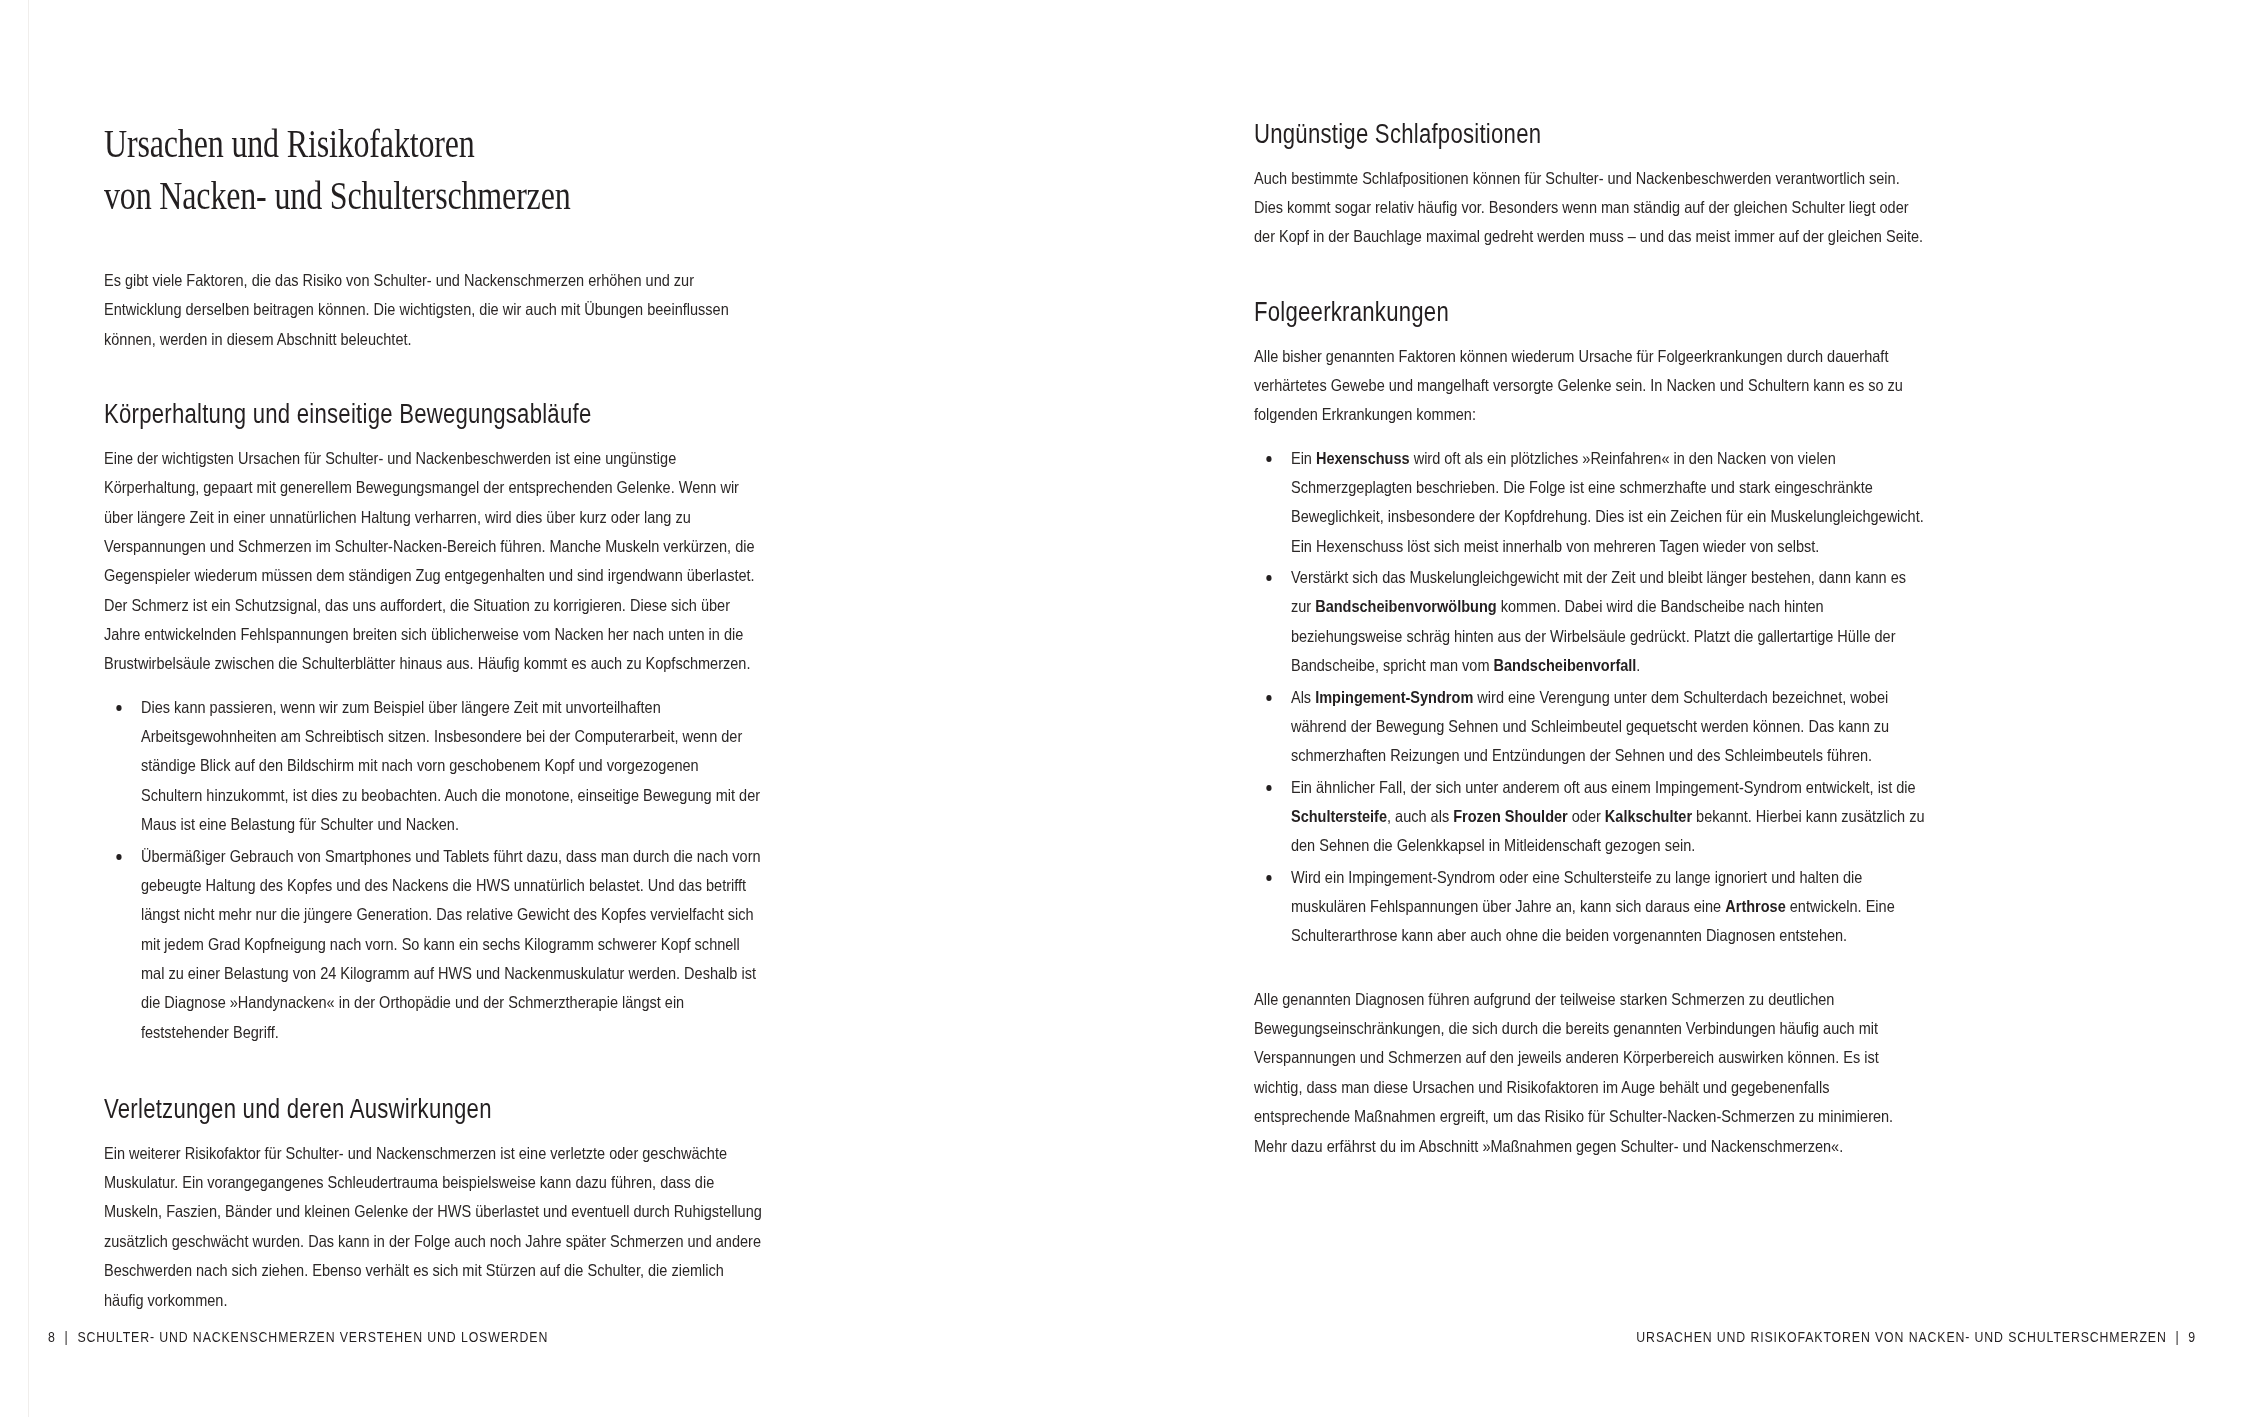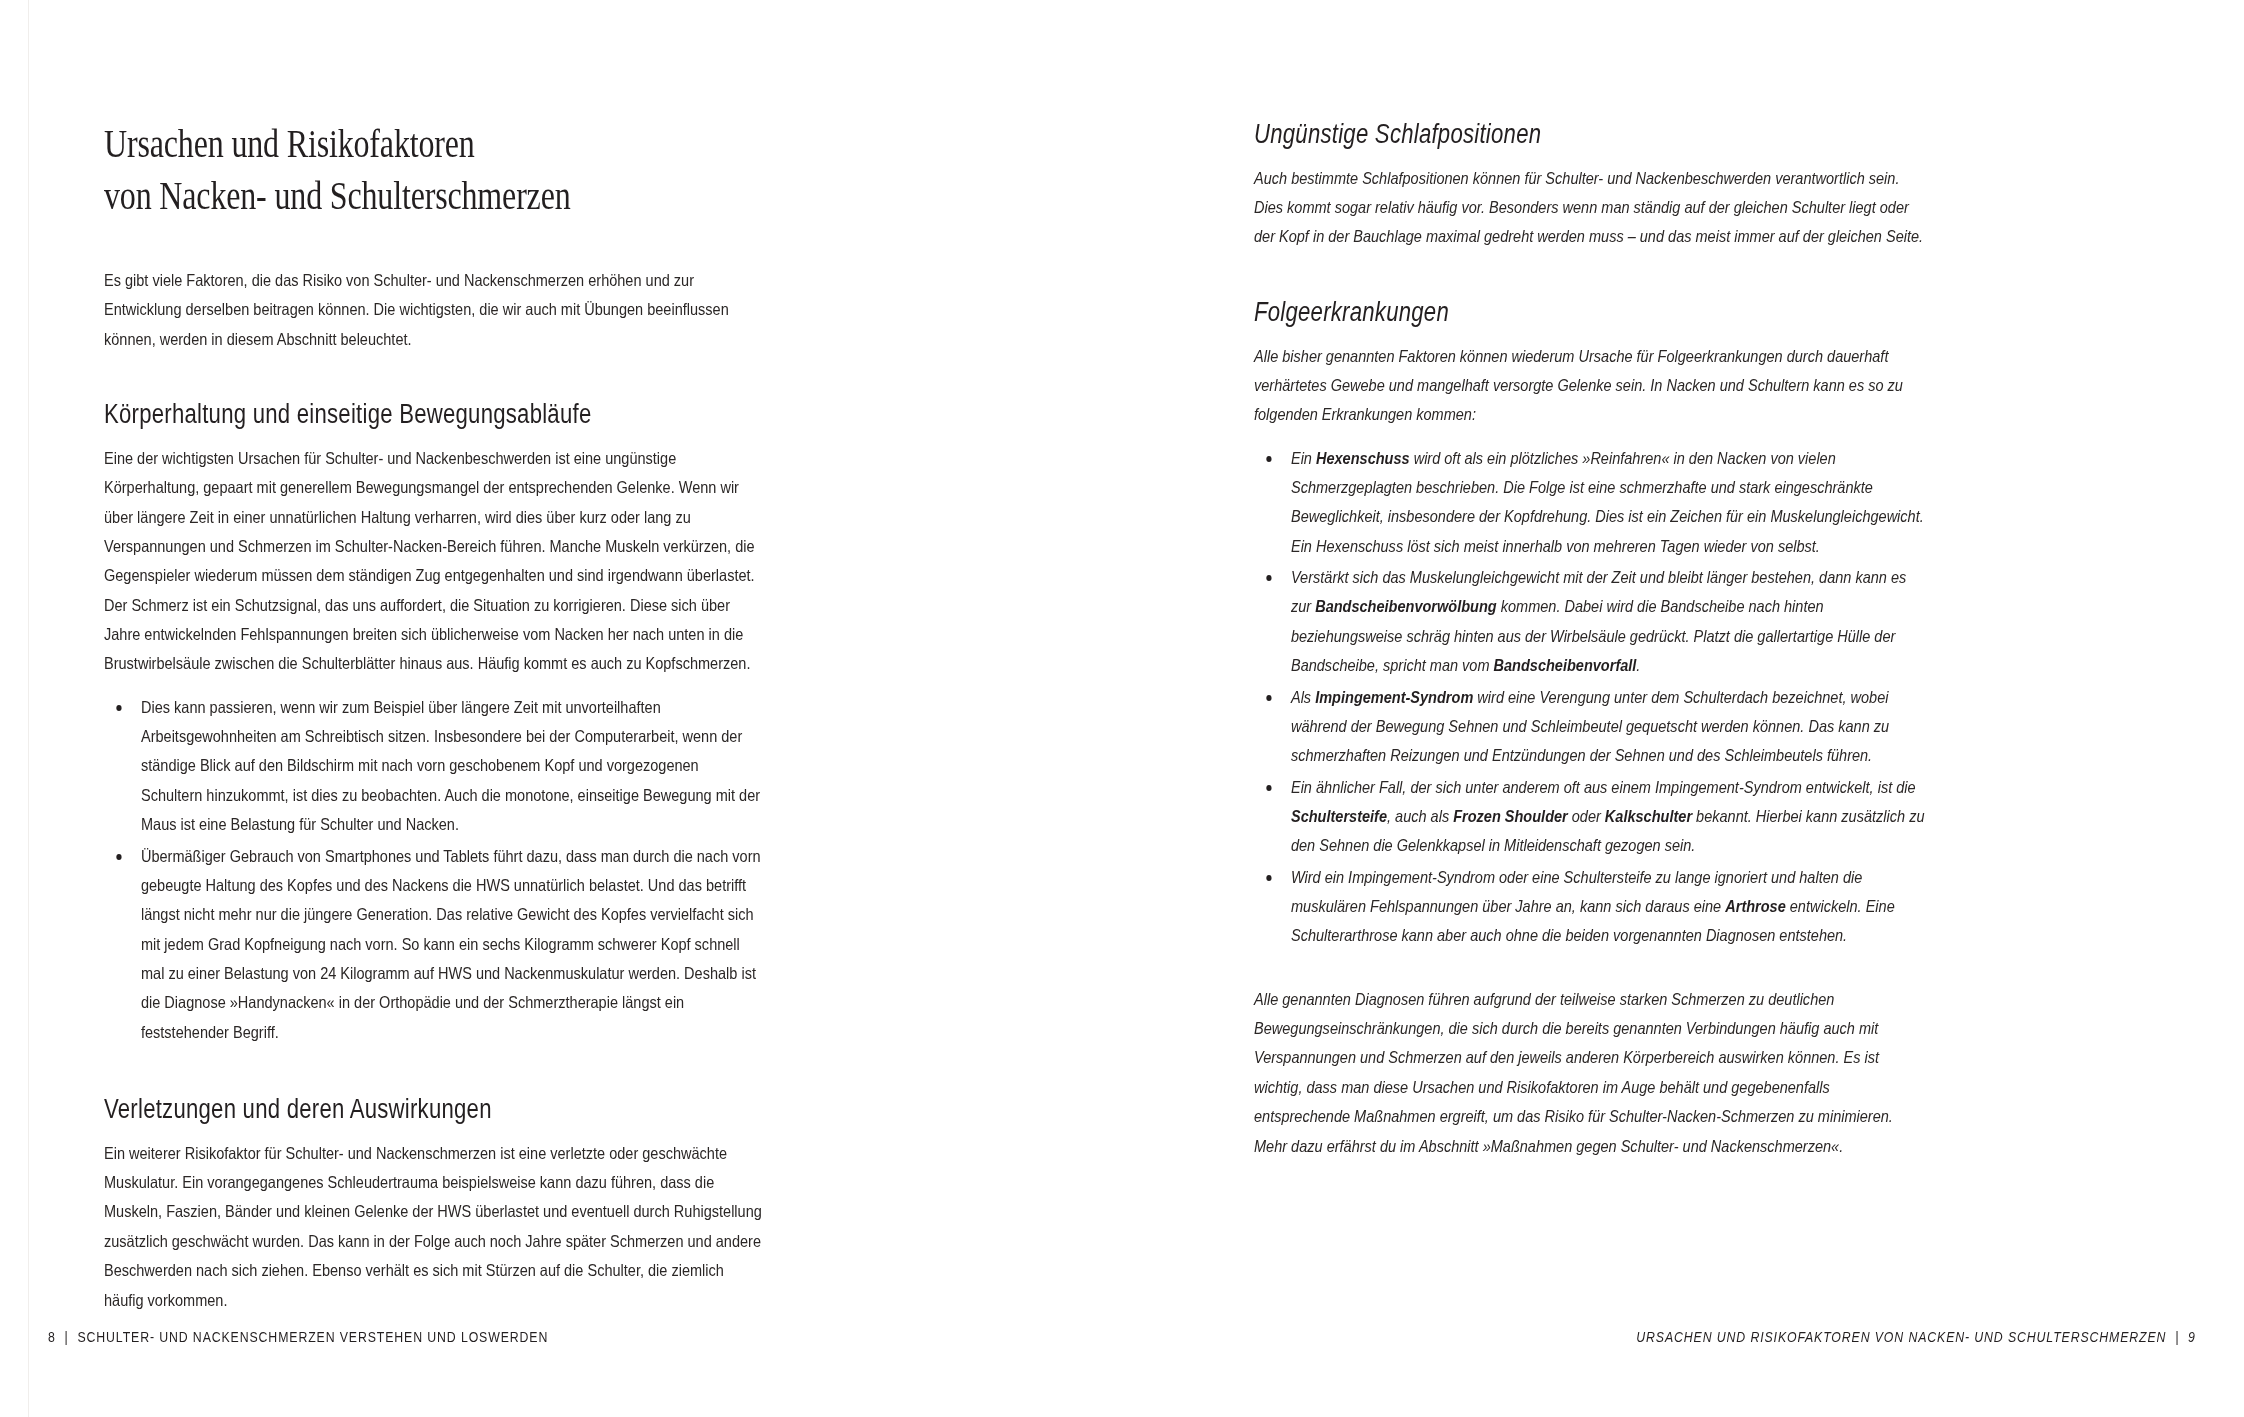--- a/index.html
+++ b/index.html
@@ -36,21 +36,21 @@
   }
 
   .page {
     position: relative;
     width: 1122px;
     height: 1417px;
     box-sizing: border-box;
   }
 
   .page-left  { padding: 0 0 0 0; }
-  .page-right { padding: 0 0 0 0; font-style: italic; }
+  .page-right { padding: 0 0 0 0; }
 
   .content {
     position: absolute;
   }
   .page-left .content {
     left: 104px;
     top: 118px;
     width: 660px;
   }
   .page-right .content {

